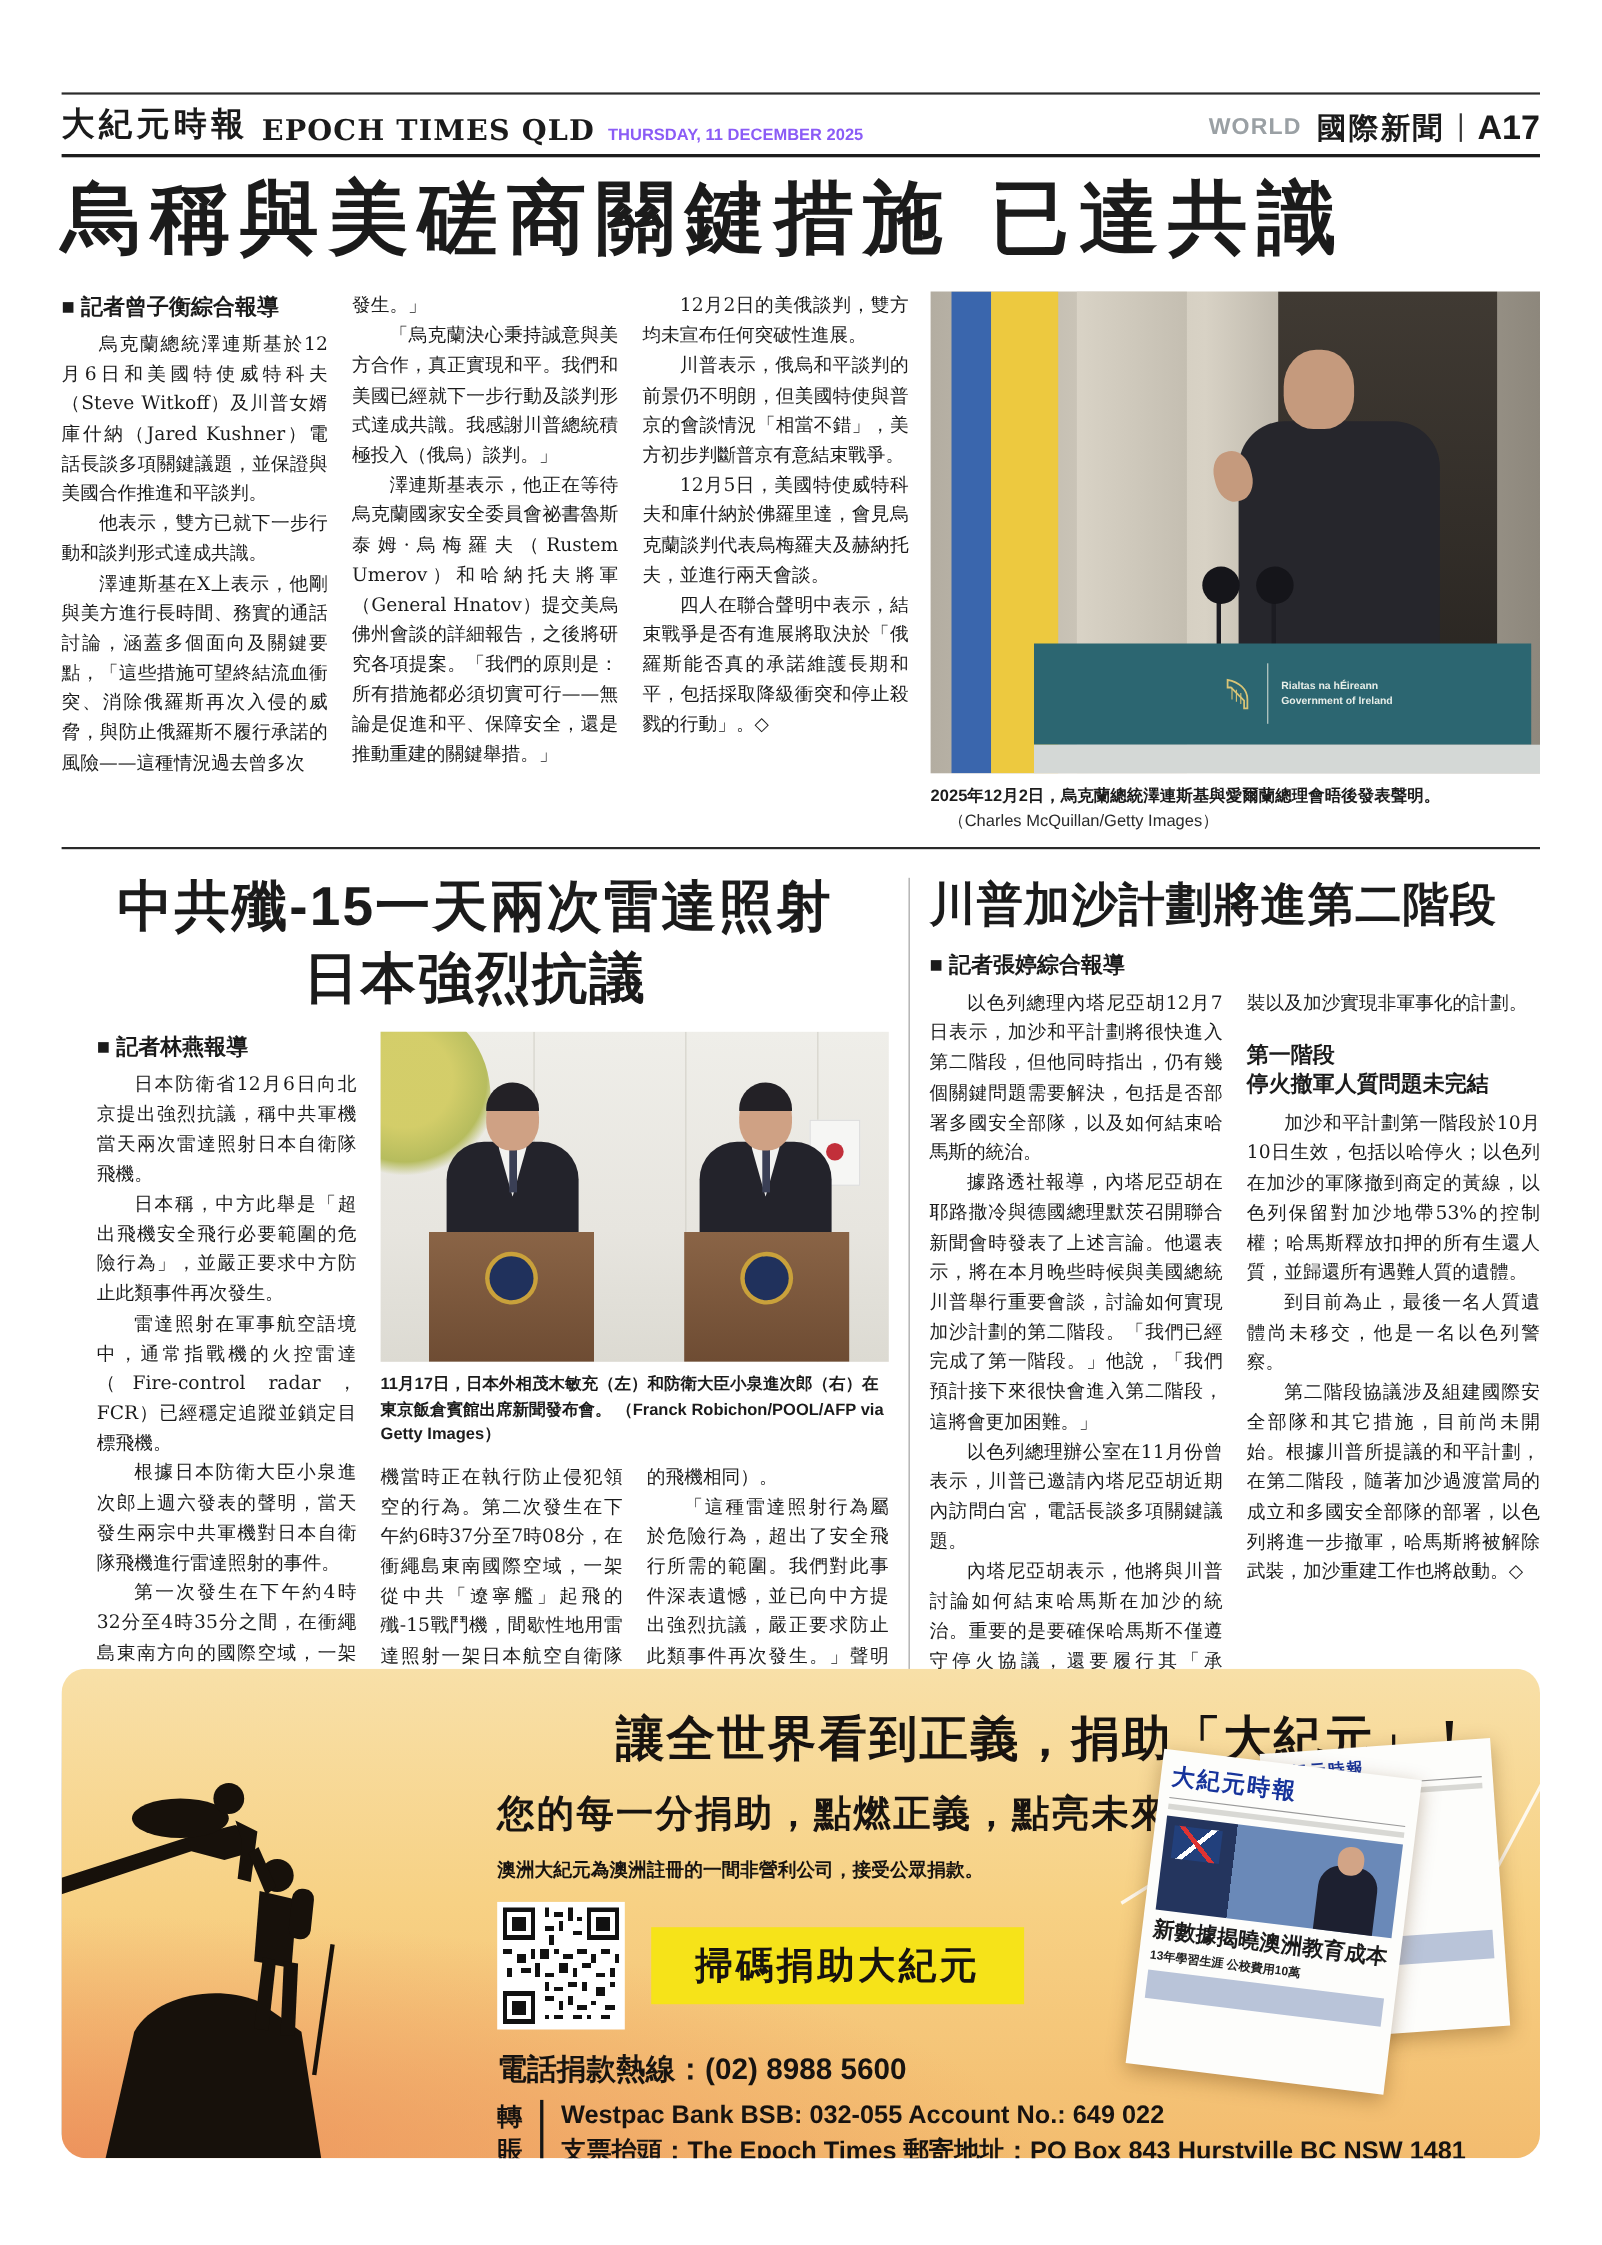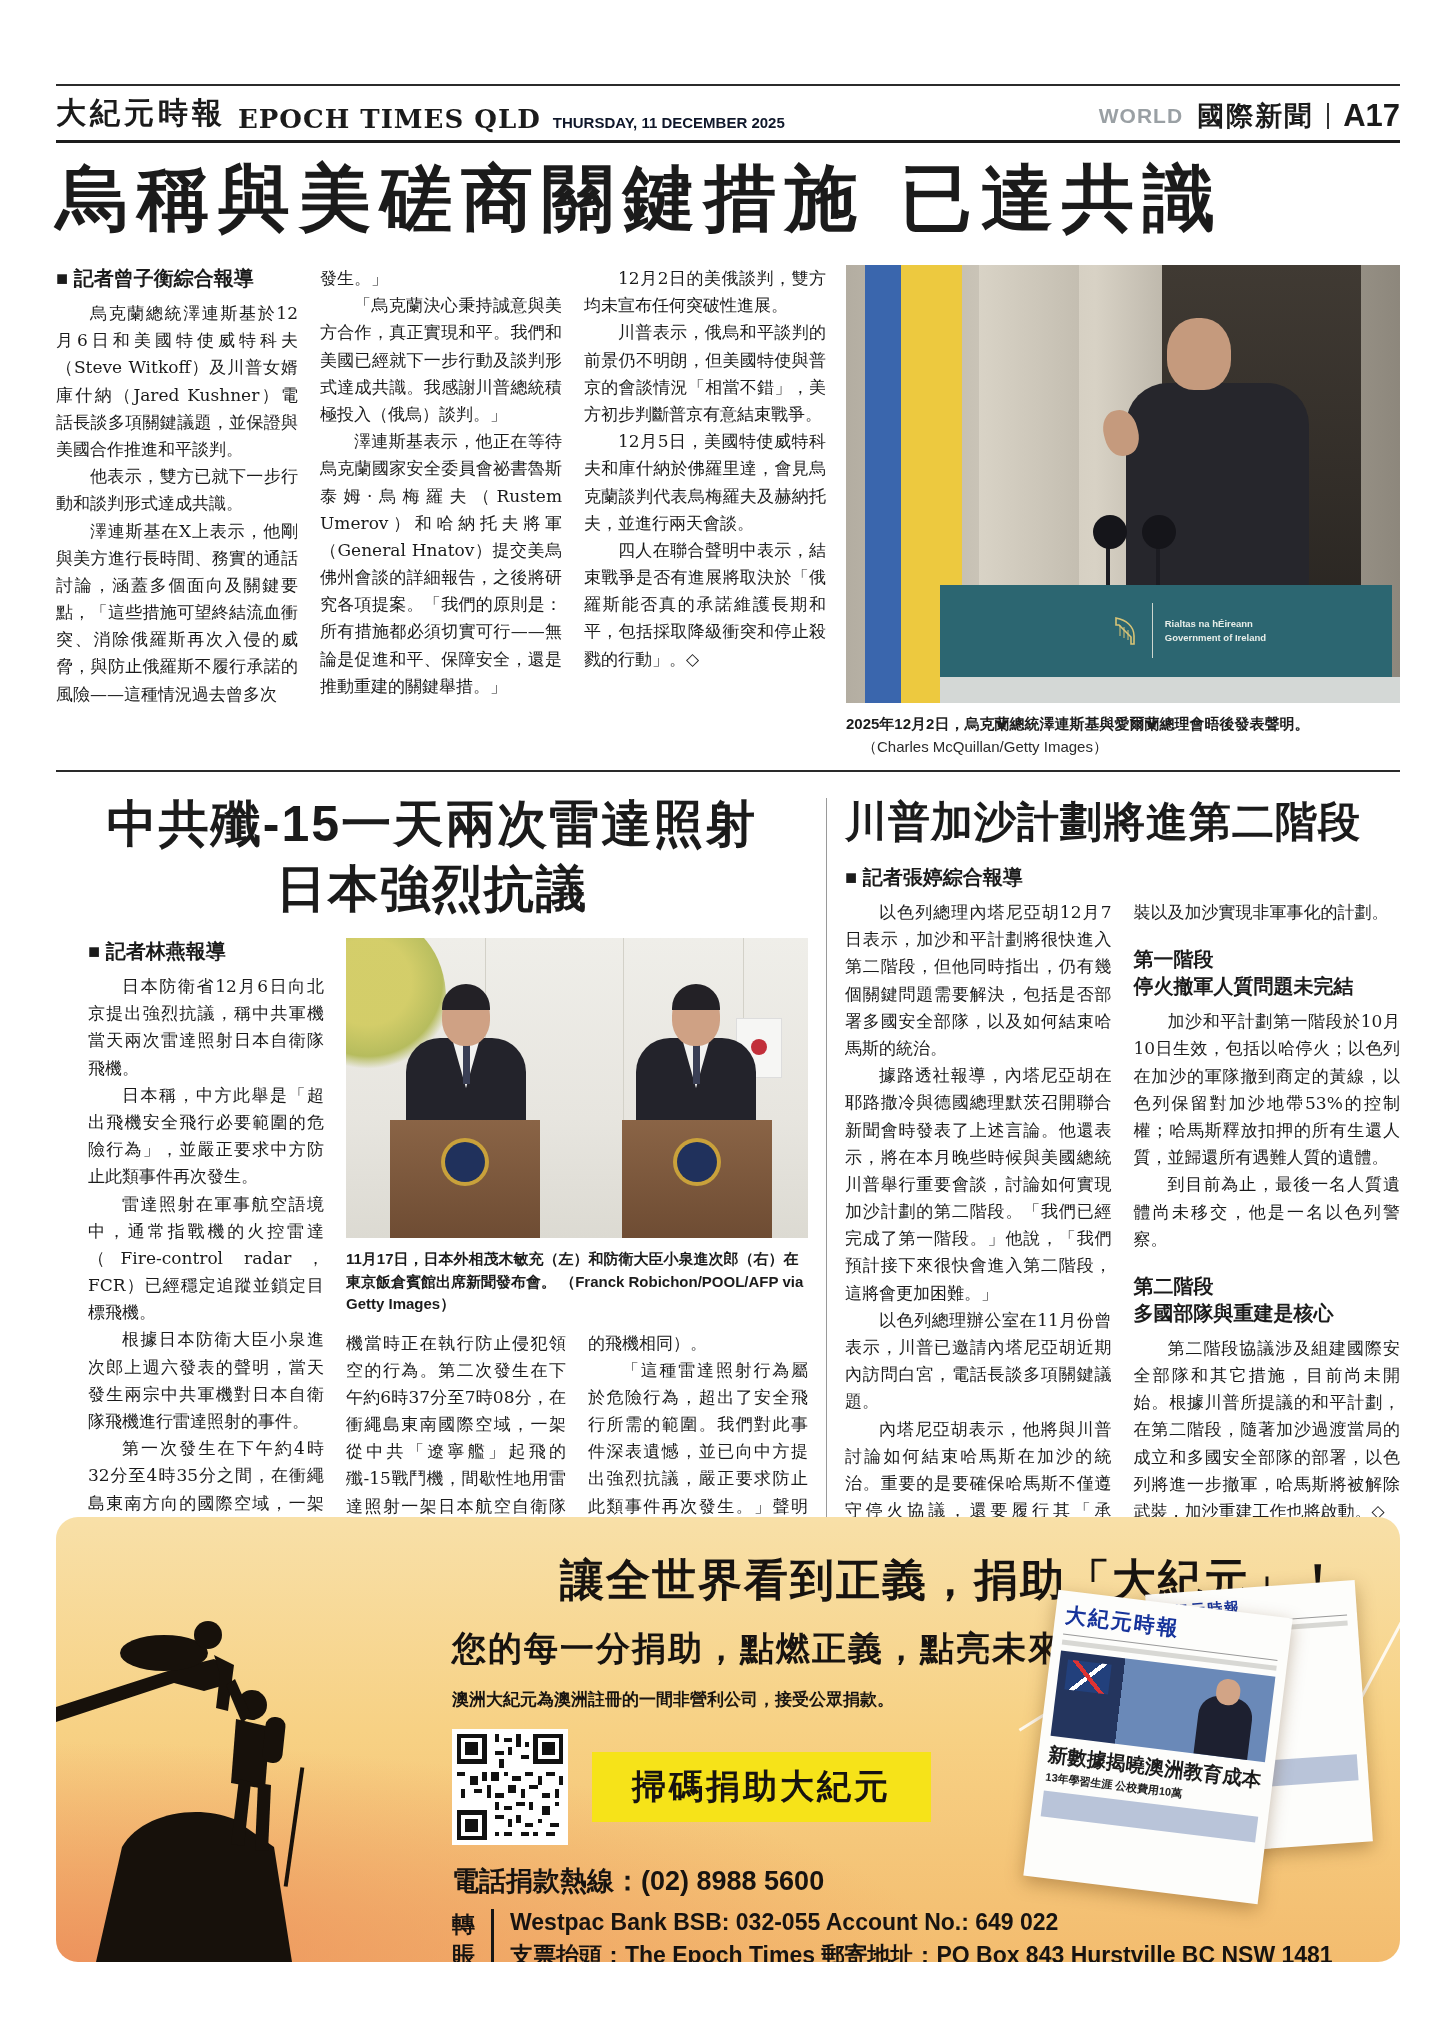--- a/index.html
+++ b/index.html
@@ -6,21 +6,21 @@
   .page{position:relative;width:1456px;height:2041px;background:#fff;overflow:hidden;
         font-family:"Liberation Sans",sans-serif;color:#1b1b1b;}
   .inner{padding:0 56px;}
 
   
   .topline{border-top:2px solid #2b2b2b;margin-top:84px;}
   .hrow{display:flex;justify-content:space-between;align-items:flex-end;padding:7px 0 6px 0;}
   .hleft{display:flex;align-items:flex-end;gap:12px;}
   .masthead-cn{font-family:"DejaVu Serif","Liberation Serif",serif;font-weight:900;font-size:30px;letter-spacing:4px;}
   .masthead-en{font-family:"DejaVu Serif","Liberation Serif",serif;font-weight:700;font-size:26px;letter-spacing:1px;}
-  .hdate{font-size:15px;font-weight:700;color:#0f172a;padding-bottom:3px;}
+  .hdate{font-size:15px;font-weight:700;color:#8b5cf6;padding-bottom:3px;}
   .hright{display:flex;align-items:center;gap:14px;}
   .world{color:#9aa0a4;font-weight:800;font-size:21px;letter-spacing:1px;}
   .section-cn{font-weight:900;font-size:27px;letter-spacing:2px;}
   .hsep{width:2px;height:26px;background:#333;}
   .pageno{font-weight:900;font-size:31px;}
   .hrule{border-top:3px solid #1d1d1d;}
 
   
   .lead-hl{font-family:"DejaVu Serif","Liberation Serif",serif;font-weight:900;font-size:72px;
            text-align:left;letter-spacing:9px;margin:8px 0 18px 0;white-space:nowrap;}
@@ -298,24 +298,20 @@
             <p class="para">內塔尼亞胡表示，他將與川普討論如何結束哈馬斯在加沙的統治。重要的是要確保哈馬斯不僅遵守停火協議，還要履行其「承諾」，推進哈馬斯解除武</p>
           </div>
           <div class="gcol">
             <p class="para ni">裝以及加沙實現非軍事化的計劃。</p>
             <div class="subhead">
               <span>第一階段</span><br>
               <span>停火撤軍人質問題未完結</span>
             </div>
             <p class="para">加沙和平計劃第一階段於10月10日生效，包括以哈停火；以色列在加沙的軍隊撤到商定的黃線，以色列保留對加沙地帶53%的控制權；哈馬斯釋放扣押的所有生還人質，並歸還所有遇難人質的遺體。</p>
             <p class="para">到目前為止，最後一名人質遺體尚未移交，他是一名以色列警察。</p>
-            <div class="subhead">
-              <span>第二階段</span><br>
-              <span>多國部隊與重建是核心</span>
-            </div>
             <p class="para">第二階段協議涉及組建國際安全部隊和其它措施，目前尚未開始。根據川普所提議的和平計劃，在第二階段，隨著加沙過渡當局的成立和多國安全部隊的部署，以色列將進一步撤軍，哈馬斯將被解除武裝，加沙重建工作也將啟動。◇</p>
           </div>
         </div>
       </div>
     </div>
   </div>
 
   <div class="ad">
     <svg class="ad-sil" width="300" height="445" viewBox="0 0 300 445">
       <g fill="#17110b">

